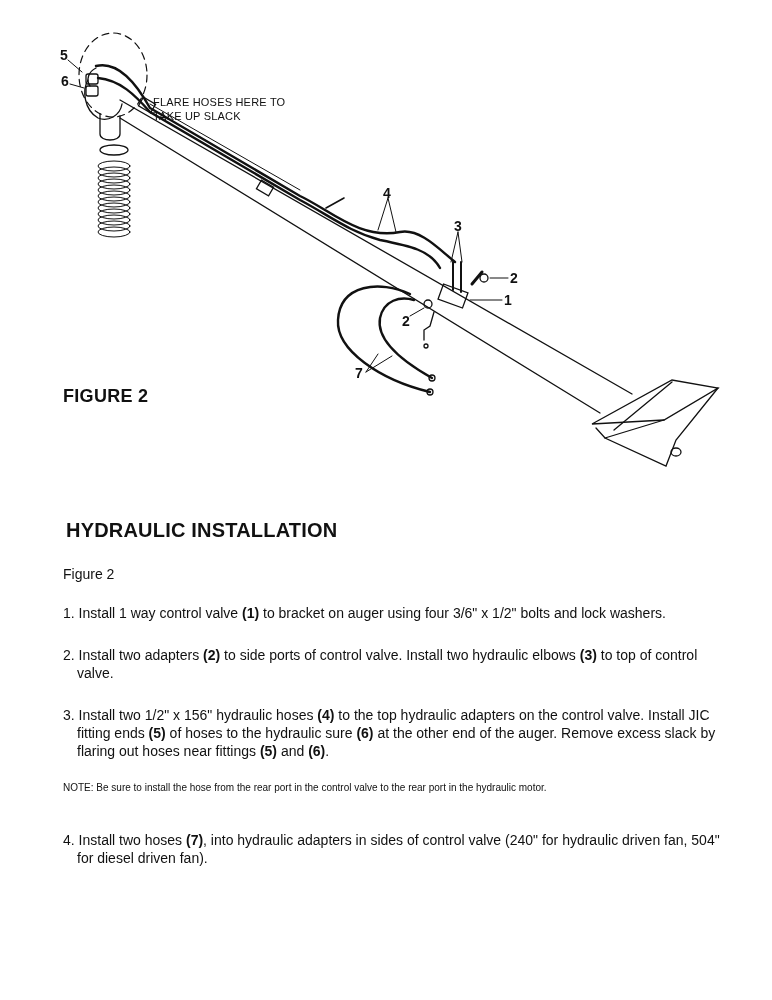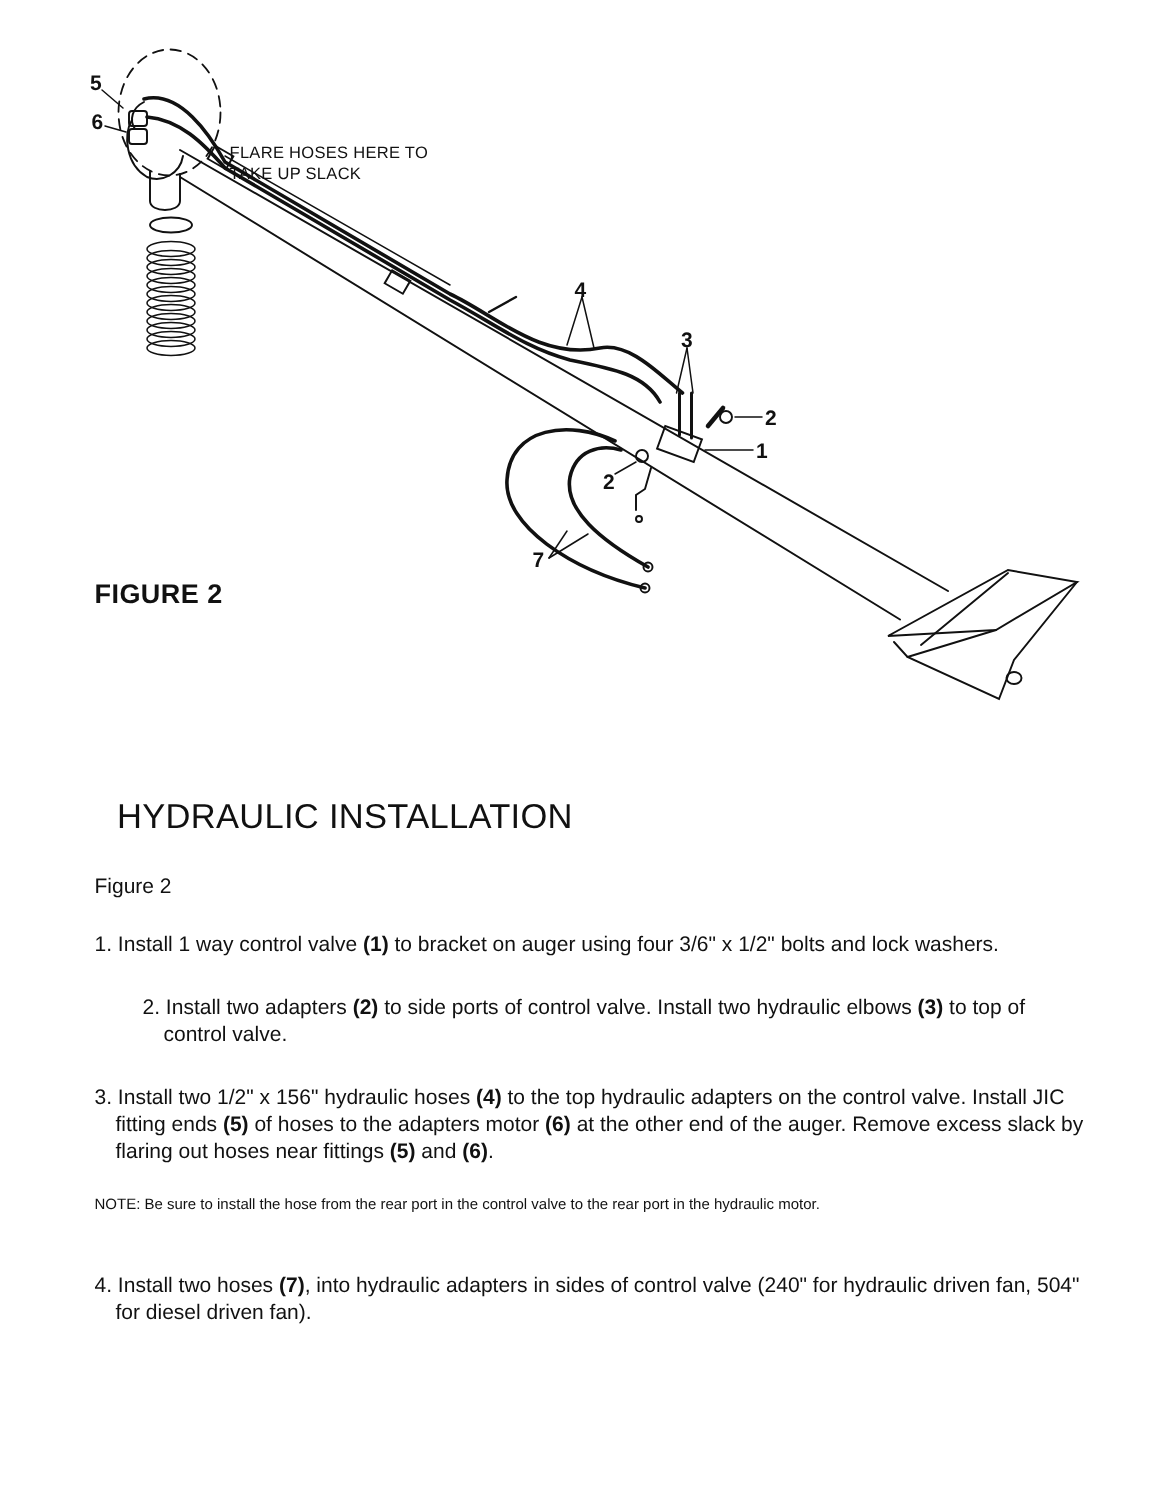--- a/index.html
+++ b/index.html
@@ -3,21 +3,21 @@
   <meta charset="utf-8">
   <style>
     html, body { margin: 0; padding: 0; background: #ffffff; }
     body { width: 772px; height: 1000px; position: relative; overflow: hidden; color: #111; font-family: "Liberation Sans", sans-serif; }
     .figure { position: absolute; left: 0; top: 0; width: 772px; height: 480px; }
     .figure svg { position: absolute; left: 0; top: 0; }
     .callout { position: absolute; font-family: "Liberation Sans", sans-serif; font-weight: bold; font-size: 14px; color: #111; line-height: 1; }
     .flare-note { position: absolute; left: 153px; top: 63px; font-size: 11px; line-height: 14px; font-family: "Liberation Sans", sans-serif; color: #111; letter-spacing: 0.2px; margin-top: 32px; }
     .fig-caption { position: absolute; left: 63px; top: 386px; font-size: 18px; font-weight: bold; font-family: "Liberation Sans", sans-serif; letter-spacing: 0.3px; }
     .content { position: absolute; left: 63px; top: 516px; width: 660px; }
-    h1.section-title { margin: 15px; font-size: 23px; font-weight: normal; letter-spacing: 0.2px; font-family: "Liberation Sans", sans-serif; }
+    h1.section-title { margin: 3px; font-size: 20px; font-weight: bold; letter-spacing: 0.2px; font-family: "Liberation Sans", sans-serif; }
     .subref { margin-top: 24px; font-size: 14px; }
     .step { position: relative; margin-top: 22px; padding-left: 14px; text-indent: -14px; font-size: 14px; line-height: 18px; }
     .step b { font-weight: bold; }
     .note { margin-top: 18px; font-size: 10px; line-height: 19px; font-weight: normal; }
   </style>
 </head>
 <body>
 
 <div class="figure">
   <svg width="772" height="480" viewBox="0 0 772 480">
@@ -114,28 +114,28 @@
 
 <div class="content">
   <h1 class="section-title">HYDRAULIC INSTALLATION</h1>
   <div class="subref">Figure 2</div>
 
   <div class="step">
     <span>1.</span>
     <span>Install 1 way control valve </span><b>(1)</b><span> to bracket on auger using  four 3/6" x 1/2" bolts and lock washers.</span>
   </div>
 
-  <div class="step" style="margin-top:24px;margin-left:32px;">
+  <div class="step" style="margin-top:24px;">
     <span>2.</span>
     <span>Install two adapters </span><b>(2)</b><span> to side ports of control valve.  Install two hydraulic elbows </span><b>(3)</b><span> to top of control valve.</span>
   </div>
 
   <div class="step" style="margin-top:24px;">
     <span>3.</span>
-    <span>Install two 1/2" x 156" hydraulic hoses </span><b>(4)</b><span> to the top hydraulic adapters on the control valve. Install JIC fitting ends </span><b>(5)</b><span> of hoses to the adapters motor </span><b>(6)</b><span> at the other end of the auger.  Remove excess slack by flaring out hoses near fittings </span><b>(5)</b><span> and </span><b>(6)</b><span>.</span>
+    <span>Install two 1/2" x 156" hydraulic hoses </span><b>(4)</b><span> to the top hydraulic adapters on the control valve. Install JIC fitting ends </span><b>(5)</b><span> of hoses to the hydraulic sure </span><b>(6)</b><span> at the other end of the auger.  Remove excess slack by flaring out hoses near fittings </span><b>(5)</b><span> and </span><b>(6)</b><span>.</span>
   </div>
 
   <div class="note">NOTE:  Be sure to install the hose from the rear port in the control valve to the rear port in the hydraulic motor.</div>
 
   <div class="step" style="margin-top:34px;">
     <span>4.</span>
     <span>Install two hoses </span><b>(7)</b><span>, into hydraulic adapters in sides of control valve (240" for hydraulic driven fan, 504" for diesel driven fan).</span>
   </div>
 
 </div>

